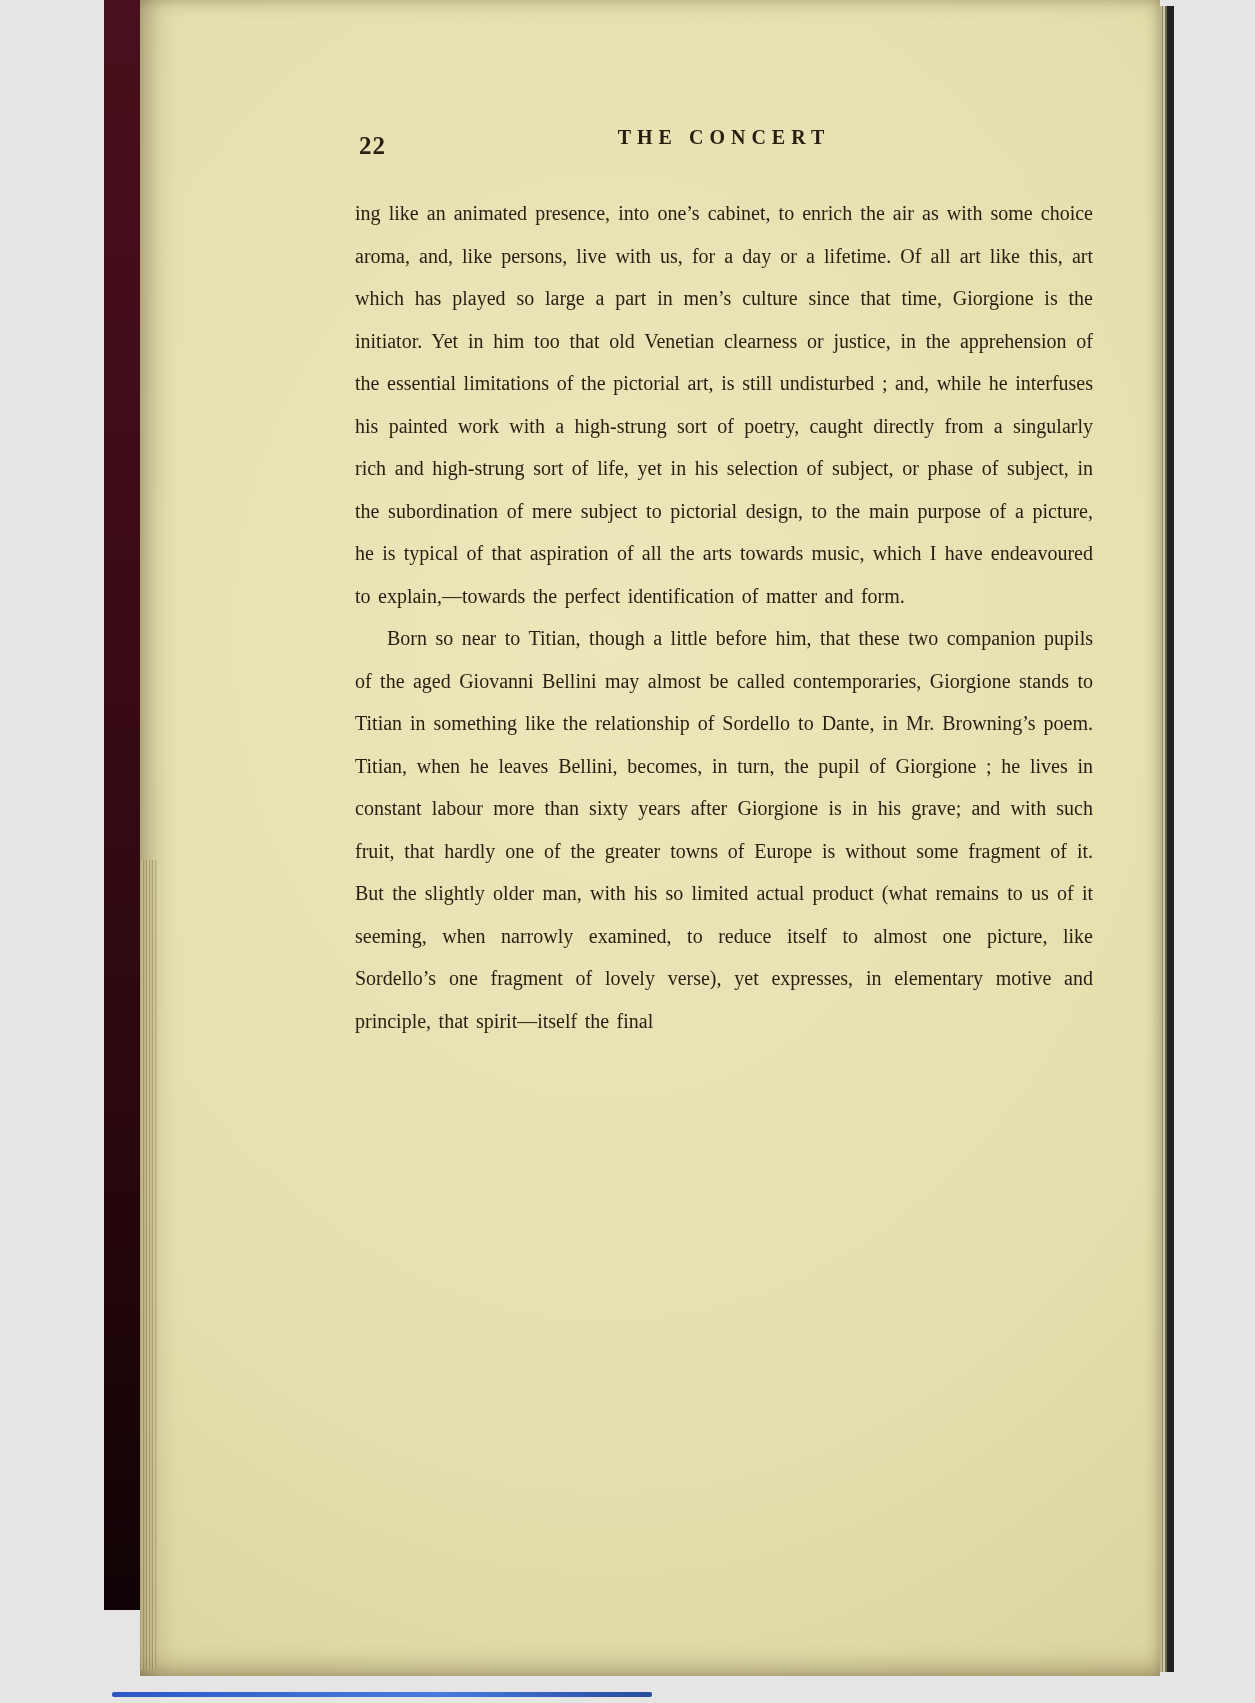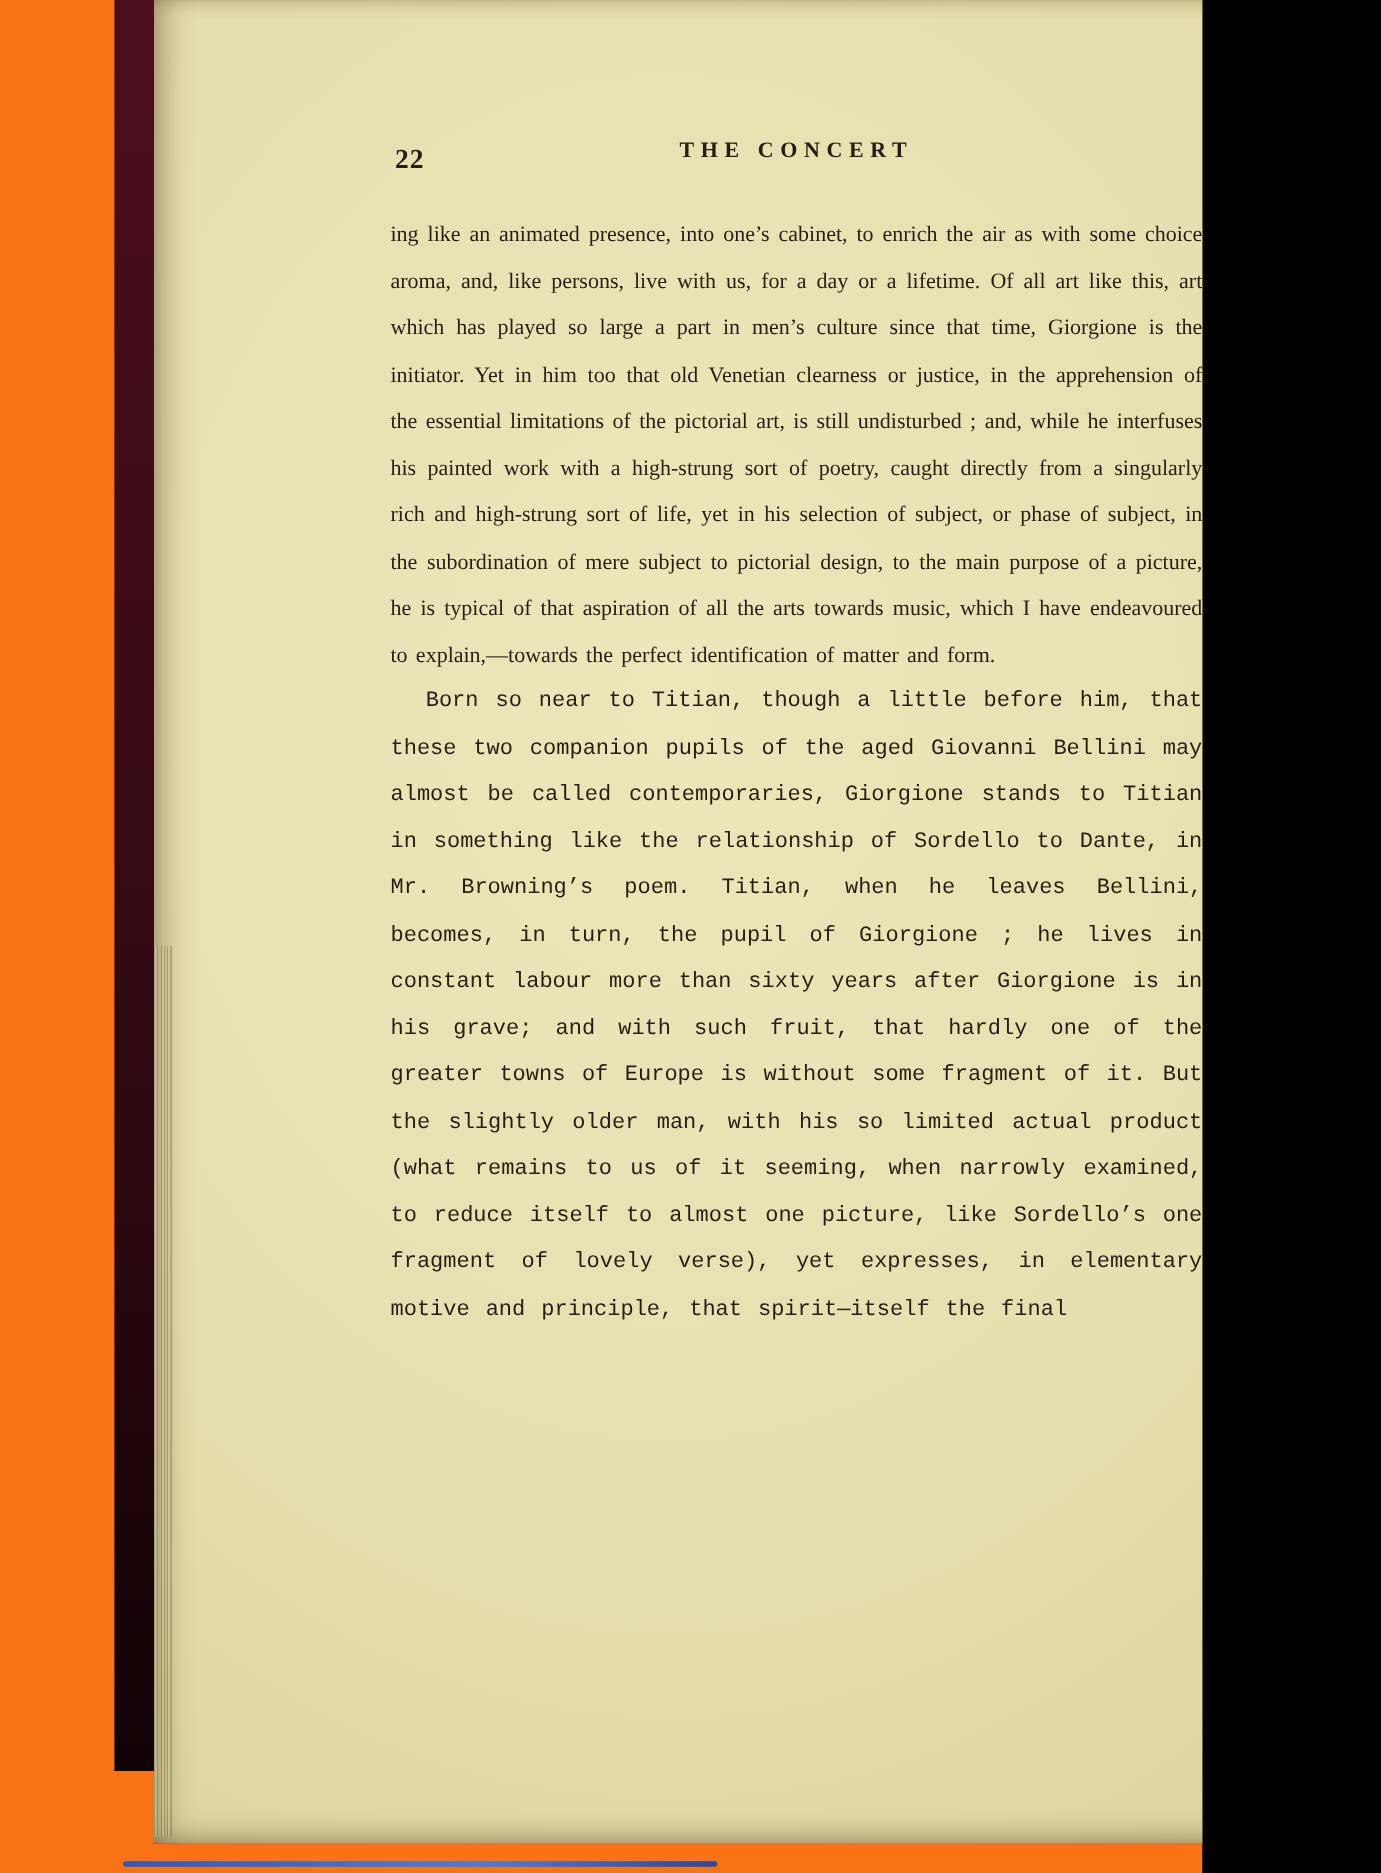--- a/index.html
+++ b/index.html
@@ -1,19 +1,19 @@
 <!DOCTYPE html>
 <html style="--paper: #ece7ba; --ink: #271e10; --cloth: #4a0f1c; --scanline: #4a7ae0;"><head>
 <meta charset="utf-8">
 <style>
   html,body{margin:0;padding:0;background:#000;}
   .scan{
     position:relative;
-    width:1093px;height:1703px;
-    background:#f97316;
+    width:1255px;height:1703px;
+    background:#e5e5e5;
     overflow:hidden;
     font-family:"Liberation Serif", serif;
   }
   
   .cloth{
     position:absolute;left:104px;top:0;width:36px;height:1610px;
     background:linear-gradient(180deg,
       var(--cloth,#4a0f1c) 0%,
       #3c0c16 35%,
       #2a070e 70%,
@@ -71,21 +71,21 @@
   }
   .head-title{
     display:block;text-align:center;
     font-size:20px;letter-spacing:6px;font-weight:bold;
   }
   .para{
     font-size:20px;line-height:42.5px;
     text-align:justify;margin:0;
     word-spacing:2.5px;
   }
-  .para.indent{text-indent:32px;font-family:Liberation Mono, monospace;}
+  .para.indent{text-indent:32px;}
 </style>
 </head>
 <body>
 
 <div class="scan">
   <div class="cloth"></div>
 
   <div class="page">
     <div class="text-block">
       <div class="running-head">

